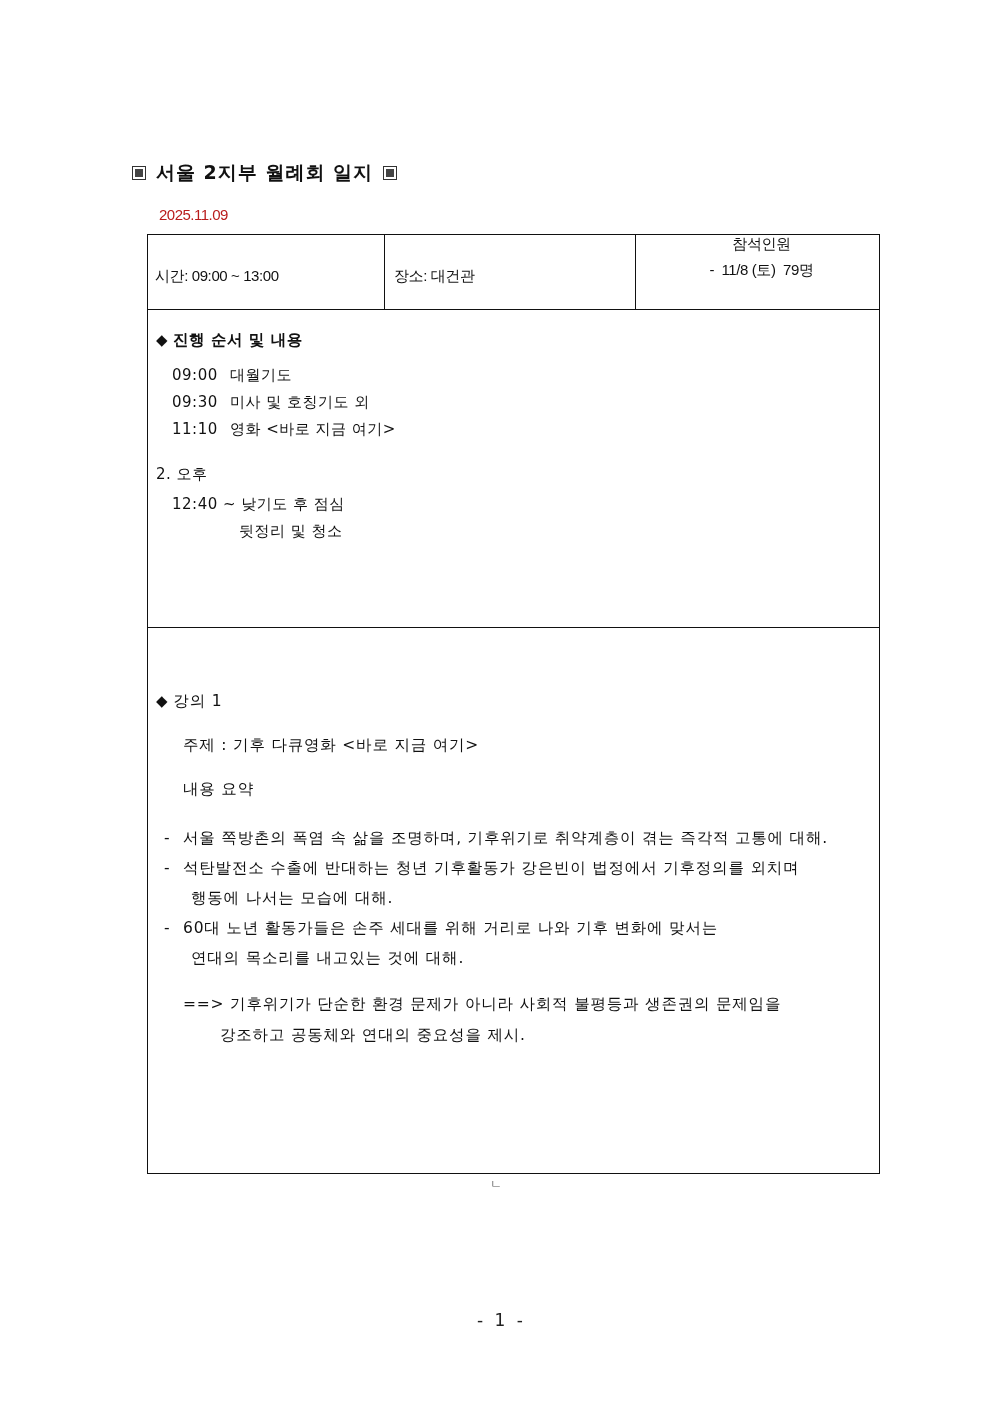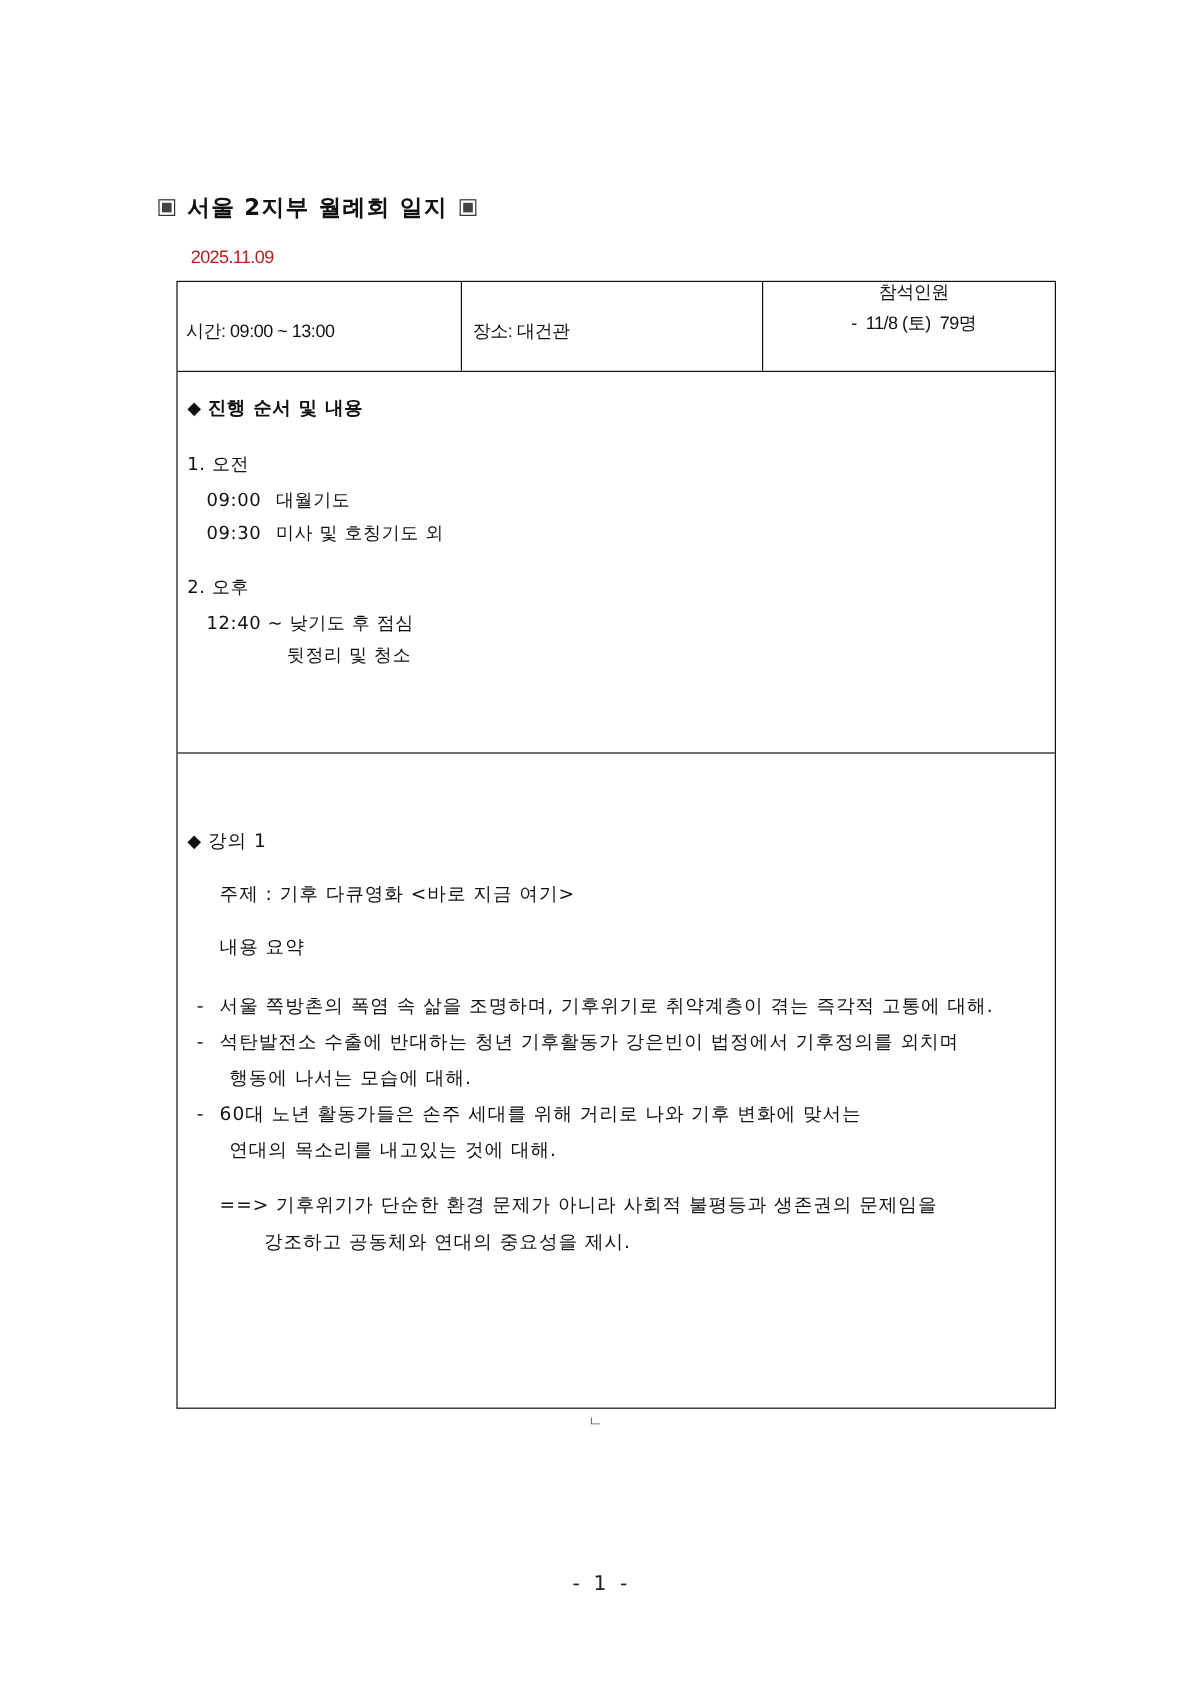--- a/index.html
+++ b/index.html
@@ -158,24 +158,24 @@
     <div class="cell attend">
       <div>참석인원</div>
       <div style="white-space:pre">-  11/8 (토)  79명</div>
     </div>
   </div>
 
   <div class="sec2">
     <div class="sec-head">
       <span class="diamond">◆</span><span>진행 순서 및 내용</span>
     </div>
-    <div class="sub-head">1. 오전</div>
     <div class="sched">
       <div><span class="t">09:00</span><span>대월기도</span></div>
       <div><span class="t">09:30</span><span>미사 및 호칭기도 외</span></div>
+      <div><span class="t">11:10</span><span>영화 &lt;바로 지금 여기&gt;</span></div>
     </div>
     <div class="sub-head" style="margin-top:22px">2. 오후</div>
     <div class="sched">
       <div>12:40 ~ 낮기도 후 점심</div>
       <div style="padding-left:67px">뒷정리 및 청소</div>
     </div>
   </div>
 
   <div class="sec3">
     <div class="lec-head">

